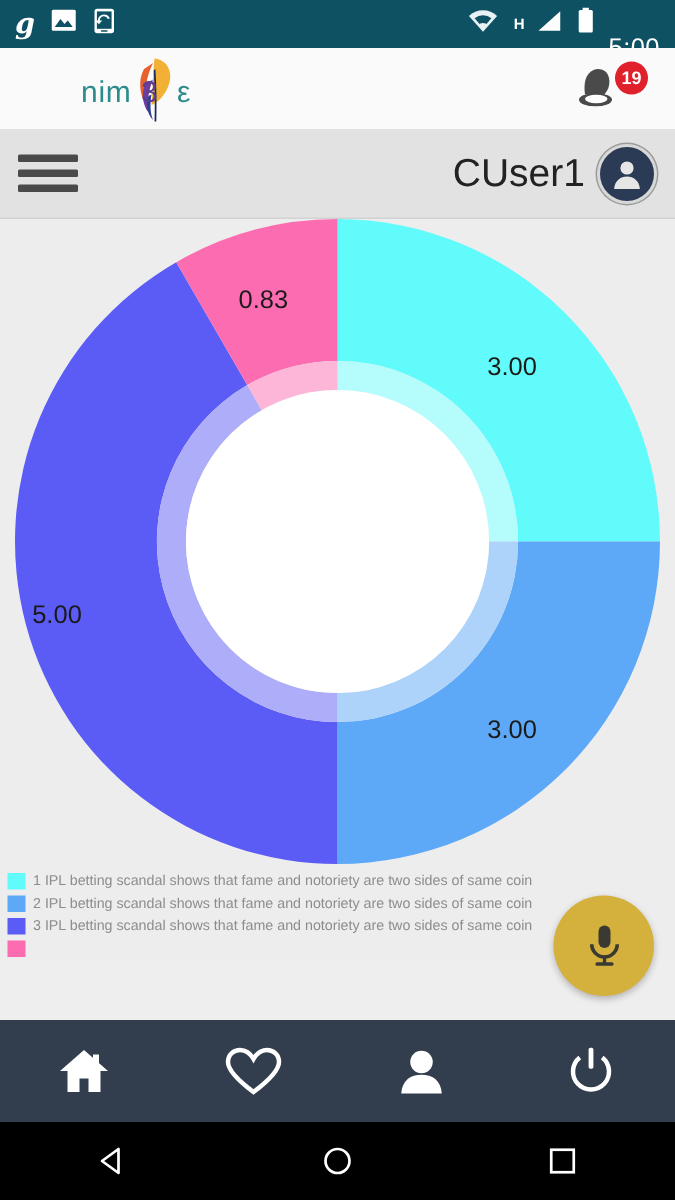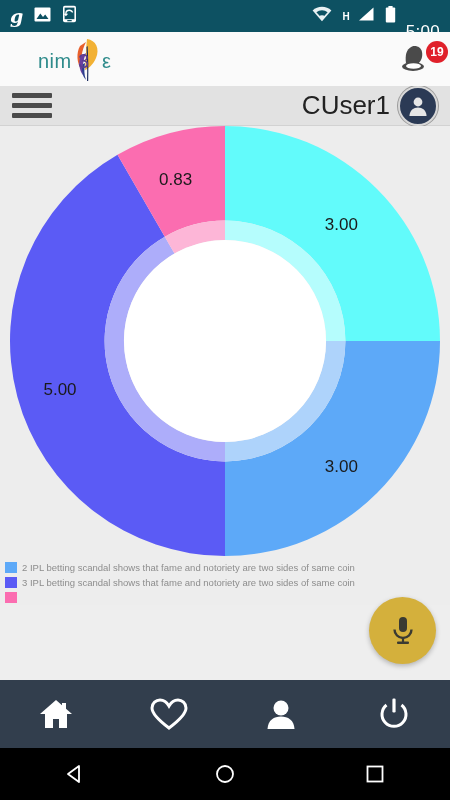--- a/index.html
+++ b/index.html
@@ -21,34 +21,34 @@
   .sb-glyph-g {
     font-family:"DejaVu Serif", serif; font-style:italic;
     font-size:19px; font-weight:bold; line-height:1; color:#fff;
   }
   .sb-time { font-size:17px; letter-spacing:.3px;margin-top:32px; }
   .sb-h { font-size:10px; font-weight:bold; margin-right:-4px; }
 
   
   .brandbar {
     height:54px; background:#fafafa; display:flex; align-items:center;
-    padding:0 2px; position:relative;gap:44px;
+    padding:0 18px; position:relative;gap:44px;
   }
   .brand-logo { display:flex; align-items:center; margin-left:28px; }
   .bell-wrap { margin-left:auto; position:relative; width:52px; height:40px; }
   .badge {
     position:absolute; right:0; top:2px; min-width:22px; height:22px;
     background:#e0202a; color:#fff; border-radius:50%;
     font-size:12px; font-weight:bold; display:flex;
     align-items:center; justify-content:center; padding:0 3px;
   }
 
   
   .toolbar {
-    height:40px; background:#e2e2e2; display:flex; align-items:center;
+    height:60px; background:#e2e2e2; display:flex; align-items:center;
     padding:0 12px; border-bottom:1px solid #d2d2d2;
   }
   .hamburger { width:40px; display:flex; flex-direction:column; gap:5px; cursor:pointer; }
   .hamburger span { display:block; height:5px; background:#4a4a4a; border-radius:1px; }
   .tb-right { margin-left:auto; display:flex; align-items:center; gap:8px; }
   .username { font-size:26px; color:#222; font-weight:400; }
   .avatar {
     width:40px; height:40px; border-radius:50%; background:#2b3a55;
     border:2px solid #d8d8d8; box-shadow:0 0 0 1px #9a9a9a;
     display:flex; align-items:center; justify-content:center;
@@ -195,26 +195,30 @@
       <path d="M 340.4 215 A 120.4 120.4 0 0 1 220 335.4 L 220 316.05 A 101.05 101.05 0 0 0 321.05 215 Z" fill="#aed3fb"></path>
       <path d="M 220 430 A 215 215 0 0 1 112.4999999999999 28.804538186345752 L 159.79999999999995 110.73054138435361 A 120.4 120.4 0 0 0 220 335.4 Z" fill="#5b5bf5"></path>
       <path d="M 220 335.4 A 120.4 120.4 0 0 1 159.79999999999995 110.73054138435361 L 169.47499999999997 127.4881329475825 A 101.05 101.05 0 0 0 220 316.05 Z" fill="#adadfa"></path>
       <path d="M 112.4999999999999 28.804538186345752 A 215 215 0 0 1 219.99999999999997 0 L 219.99999999999997 94.6 A 120.4 120.4 0 0 0 159.79999999999995 110.73054138435361 Z" fill="#fb6db0"></path>
       <path d="M 159.79999999999995 110.73054138435361 A 120.4 120.4 0 0 1 219.99999999999997 94.6 L 219.99999999999997 113.95 A 101.05 101.05 0 0 0 169.47499999999997 127.4881329475825 Z" fill="#fdb6d7"></path>
       <circle cx="220" cy="215" r="101.05" fill="#ffffff"></circle>
     </svg>
   <div id="chart-labels">
       <div class="slice-label" style="left: 341.41px; top: 98.5905px;">3.00</div>
       <div class="slice-label" style="left: 341.41px; top: 341.41px;">3.00</div>
-      <div class="slice-label" style="left: 60px; top: 264.439px;">5.00</div>
+      <div class="slice-label" style="left: 38px; top: 264.439px;">5.00</div>
       <div class="slice-label" style="left: 175.561px; top: 54.1515px;">0.83</div>
     </div>
 </div>
 
 <div class="legend" id="legend">
+    <div class="legend-row">
+      <span class="swatch" style="background: rgb(98, 251, 251);"></span>
+      <span class="legend-text">1 IPL betting scandal shows that fame and notoriety are two sides of same coin</span>
+    </div>
     <div class="legend-row">
       <span class="swatch" style="background: rgb(93, 169, 248);"></span>
       <span class="legend-text">2 IPL betting scandal shows that fame and notoriety are two sides of same coin</span>
     </div>
     <div class="legend-row">
       <span class="swatch" style="background: rgb(91, 91, 245);"></span>
       <span class="legend-text">3 IPL betting scandal shows that fame and notoriety are two sides of same coin</span>
     </div>
     <div class="legend-row">
       <span class="swatch" style="background: rgb(251, 109, 176);"></span>

